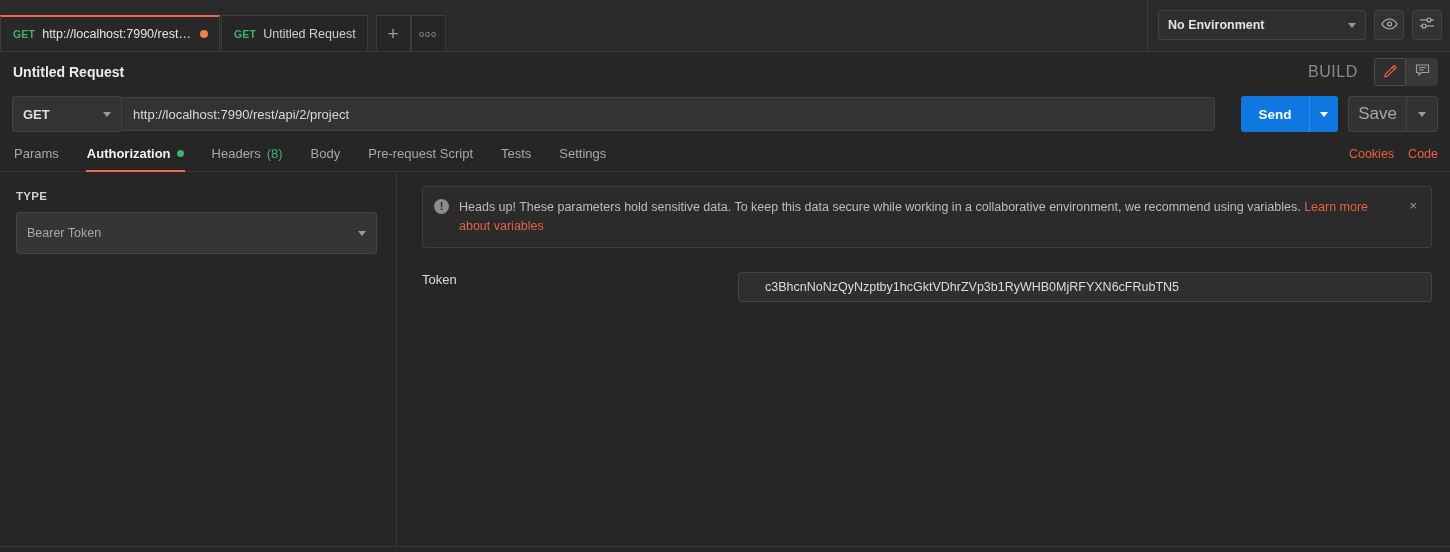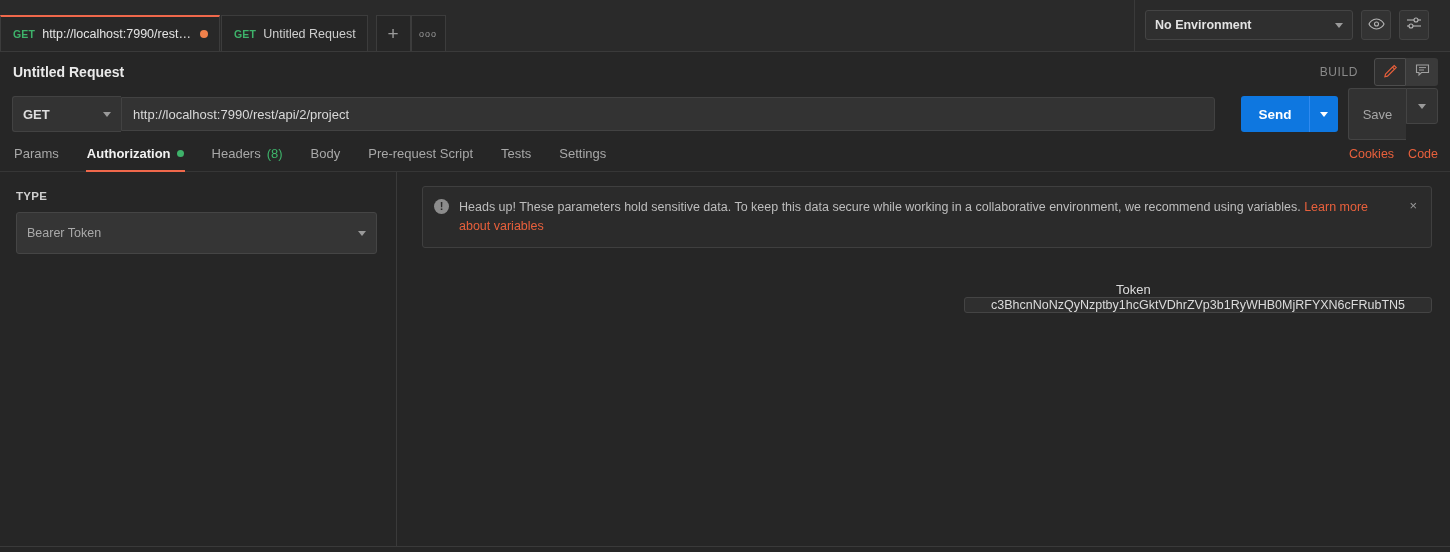--- a/index.html
+++ b/index.html
@@ -79,21 +79,21 @@
     color: #9a9a9a;
     cursor: pointer;
   }
   .tab-icon-btn.plus { font-size: 19px; font-weight: 300; margin-left: 7px; }
   .tab-icon-btn.more { font-size: 9px; letter-spacing: 1px; }
 
   .env-zone {
     display: flex;
     align-items: center;
     gap: 8px;
-    padding: 0 21px 0 10px;
+    padding: 0 8px 0 10px;
     height: 52px;
     border-left: 1px solid #3a3a3a;
     background: #2a2a2a;
   }
   .env-select {
     width: 208px;
     height: 30px;
     background: #2f2f2f;
     border: 1px solid #444;
     border-radius: 3px;
@@ -134,21 +134,21 @@
     padding: 0 12px 0 13px;
     background: #262626;
   }
   .page-title {
     font-size: 14px;
     font-weight: bold;
     color: #eaeaea;
     flex: 1;
   }
   .build-label {
-    font-size: 12px;
+    font-size: 16px;
     color: #8a8a8a;
     letter-spacing: .6px;
     margin-right: 16px;
     margin-left: 20px;
   }
   .title-btn-group { display: flex; }
   .title-btn {
     width: 32px; height: 28px;
     display: flex;
     align-items: center;
@@ -224,30 +224,30 @@
     border-left: 1px solid #2f8af0;
     border-radius: 0 3px 3px 0;
     display: flex;
     align-items: center;
     justify-content: center;
     cursor: pointer;
   }
   .send-caret .caret { border-top-color: #fff; }
   .save-group { display: flex; margin-left: 10px; }
   .save-btn {
-    width: 58px; height: 52px;
+    width: 58px; height: 36px;
     background: #323232;
     border: 1px solid #444;
     border-right: none;
     border-radius: 3px 0 0 3px;
     display: flex;
     align-items: center;
     justify-content: center;
     color: #a7a7a7;
-    font-size: 13px;
+    font-size: 17px;
     cursor: pointer;
   }
   .save-caret {
     width: 32px; height: 36px;
     background: #323232;
     border: 1px solid #444;
     border-radius: 0 3px 3px 0;
     display: flex;
     align-items: center;
     justify-content: center;
@@ -375,24 +375,23 @@
   }
   .notice-close {
     flex: none;
     font-size: 13px;
     color: #9a9a9a;
     cursor: pointer;
     padding: 0 2px;
     line-height: 16px;
   }
   .token-row {
-    margin-top: 34px;
-    display: flex;
-    align-items: flex-end;
-    flex-direction: column;
+    margin-top: 24px;
+    display: flex;
+    align-items: flex-start;
   }
   .token-label {
     width: 316px;
     font-size: 13px;
     color: #dcdcdc;
   }
   .token-input {
     flex: 1;
     height: 30px;
     background: #2f2f2f;

